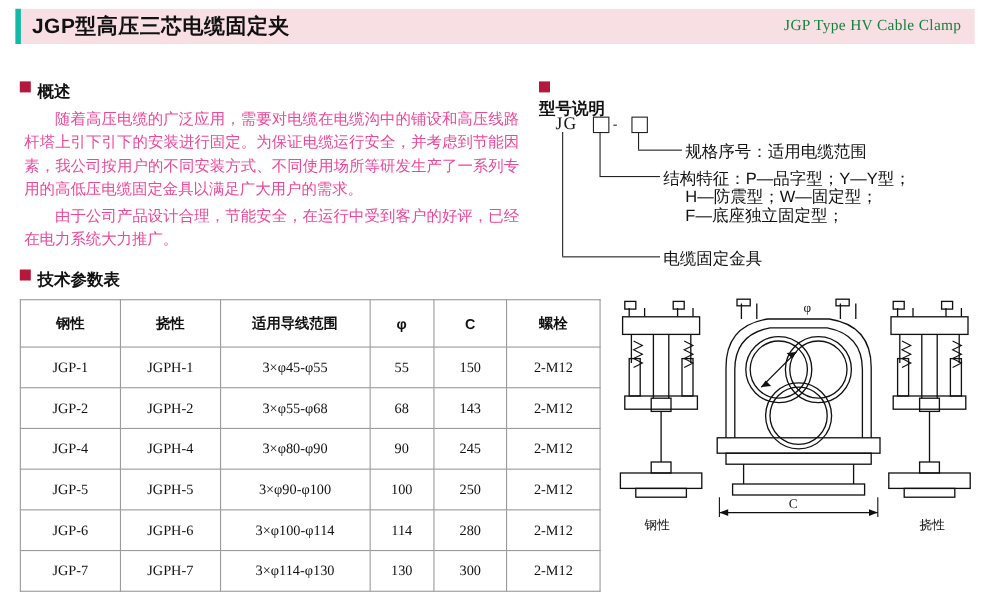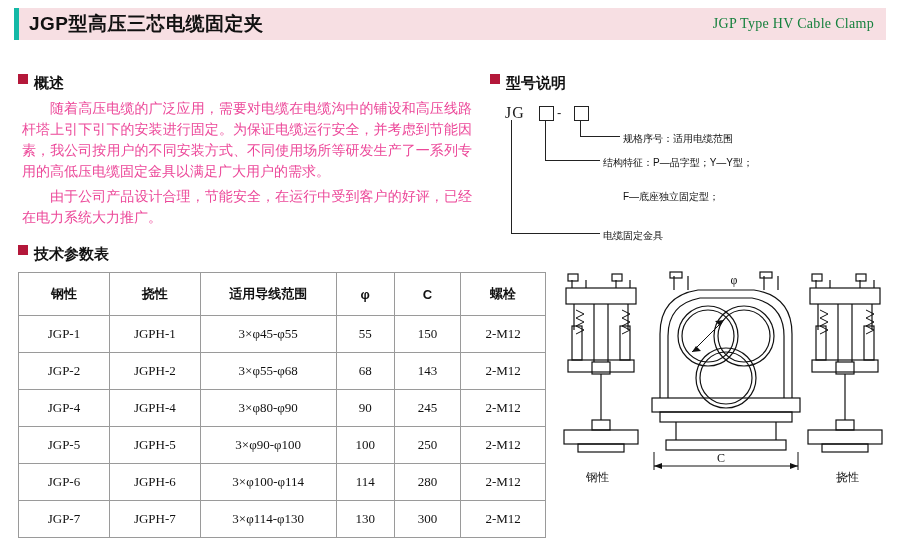--- a/index.html
+++ b/index.html
@@ -59,21 +59,21 @@
     height: 10px;
     background: #b4183a;
     display: inline-block;
   }
   .sec-text {
     font-size: 15px;
     font-weight: bold;
     color: #111;
   }
   #sec-overview { left: 18px; top: 74px; }
-  #sec-model    { left: 490px; top: 74px; }
+  #sec-model    { left: 490px; top: 74px; flex-direction: column; }
   #sec-params   { left: 18px; top: 245px; }
 
   
   .overview {
     position: absolute;
     left: 22px;
     top: 98px;
     width: 450px;
     font-size: 14px;
     line-height: 21px;
@@ -118,21 +118,21 @@
     top: 11px;
     font-size: 13px;
     line-height: 12px;
   }
   .lead {
     position: absolute;
     background: #222;
   }
   .model-note {
     position: absolute;
-    font-size: 10px;
+    font-size: 15px;
     line-height: 17px;
     color: #111;
     white-space: nowrap;
   }
   #note1 { left: 128px; top: 34px; }
   #note2 { left: 108px; top: 58px; }
   #note3 { left: 128px; top: 75px; }
   #note4 { left: 128px; top: 92px; }
   #note6 { left: 108px; top: 131px; }
 
@@ -221,20 +221,21 @@
 
     <span class="lead" style="left:85px; top:24px;  width:1px;  height:16px;"></span>
     <span class="lead" style="left:85px; top:40px;  width:40px; height:1px;"></span>
     <span class="lead" style="left:50px; top:24px;  width:1px;  height:40px;"></span>
     <span class="lead" style="left:50px; top:64px;  width:55px; height:1px;"></span>
     <span class="lead" style="left:16px; top:24px;  width:1px;  height:113px;"></span>
     <span class="lead" style="left:16px; top:137px; width:89px; height:1px;"></span>
 
     <span class="model-note" id="note1">规格序号：适用电缆范围</span>
     <span class="model-note" id="note2">结构特征：P—品字型；Y—Y型；</span>
+    <span class="model-note" id="note3">H—防震型；W—固定型；</span>
     <span class="model-note" id="note4">F—底座独立固定型；</span>
     <span class="model-note" id="note6">电缆固定金具</span>
   </div>
 
   <table class="params">
     <thead>
       <tr>
         <th class="lat">钢性</th>
         <th class="lat">挠性</th>
         <th class="rng">适用导线范围</th>

